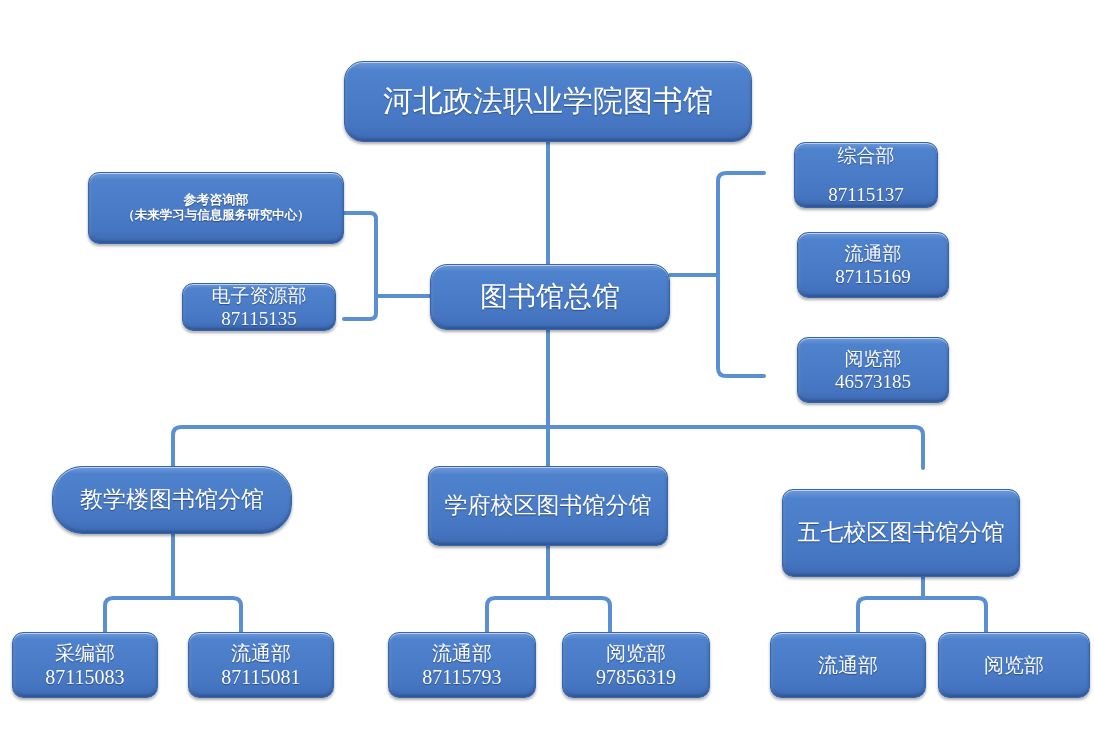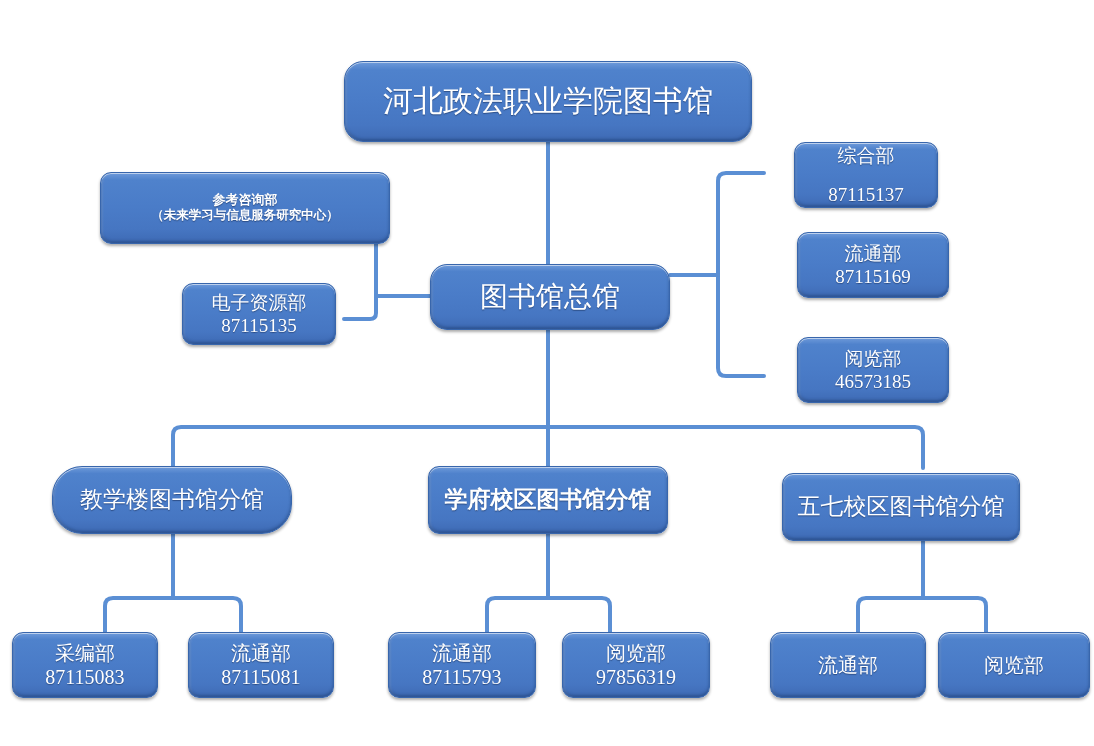--- a/index.html
+++ b/index.html
@@ -119,26 +119,26 @@
   </svg>
 
   <div class="node n-title" style="left:344px; top:61px; width:408px; height:81px;">
     <span class="line1">河北政法职业学院图书馆</span>
   </div>
 
   <div class="node n-main" style="left:430px; top:264px; width:240px; height:66px;">
     <span class="line1">图书馆总馆</span>
   </div>
 
-  <div class="node n-small-bold" style="left:100px; top:172px; width:290px; height:72px;">
+  <div class="node n-small-bold" style="left:88px; top:172px; width:256px; height:72px;">
     <span class="line1">参考咨询部</span>
     <span class="line2">（未来学习与信息服务研究中心）</span>
   </div>
 
-  <div class="node n-dept-sm" style="left:182px; top:283px; width:154px; height:62px;">
+  <div class="node n-dept-sm" style="left:182px; top:283px; width:154px; height:48px;">
     <span class="line1">电子资源部</span>
     <span class="line2">87115135</span>
   </div>
 
   <div class="node n-dept-sm" style="left:794px; top:142px; width:144px; height:66px;gap:16px;">
     <span class="line1">综合部</span>
     <span class="line2">87115137</span>
   </div>
 
   <div class="node n-dept-sm" style="left:797px; top:232px; width:152px; height:66px;">
@@ -148,25 +148,25 @@
 
   <div class="node n-dept-sm" style="left:797px; top:337px; width:152px; height:66px;">
     <span class="line1">阅览部</span>
     <span class="line2">46573185</span>
   </div>
 
   <div class="node n-branch" style="left:52px; top:466px; width:240px; height:68px;border-radius:30px;">
     <span class="line1">教学楼图书馆分馆</span>
   </div>
 
-  <div class="node n-branch" style="left:428px; top:466px; width:240px; height:68px;font-weight:bold;">
+  <div class="node n-branch" style="left:428px; top:466px; width:240px; height:80px;">
     <span class="line1">学府校区图书馆分馆</span>
   </div>
 
-  <div class="node n-branch" style="left:782px; top:473px; width:238px; height:68px;">
+  <div class="node n-branch" style="left:782px; top:489px; width:238px; height:88px;">
     <span class="line1">五七校区图书馆分馆</span>
   </div>
 
   <div class="node n-dept" style="left:12px; top:632px; width:146px; height:66px;">
     <span class="line1">采编部</span>
     <span class="line2">87115083</span>
   </div>
 
   <div class="node n-dept" style="left:188px; top:632px; width:146px; height:66px;">
     <span class="line1">流通部</span>

